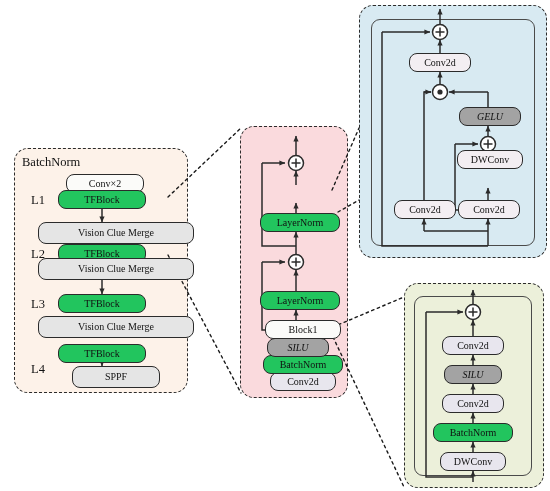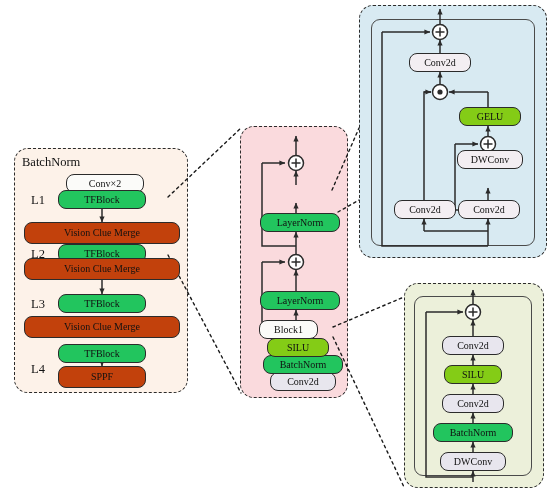--- a/index.html
+++ b/index.html
@@ -15,23 +15,23 @@
   #panel-block1{left:404px;top:283px;width:140px;height:205px;background:#ecf0da;}
 
   
   .inner-rect{position:absolute;border:1.1px solid #4a4a4a;border-radius:9px;background:transparent;box-sizing:border-box;}
 
   
   .node{position:absolute;box-sizing:border-box;border:1.4px solid #2b2b2b;border-radius:8px;
         display:flex;align-items:center;justify-content:center;
         font-size:10px;color:#111;white-space:nowrap;line-height:1;}
   .n-blue{background:#22c55e;text-align:center;}
-  .n-green{background:#c2410c;}
+  .n-green{background:#e5e5e5;margin-left:14px;}
   .n-white{background:#fbfbf9;}
-  .n-cream{background:#84cc16;}
+  .n-cream{background:#a3a3a3;font-style:italic;}
   .n-lav{background:#e8e6ee;}
   .n-pale{background:#f3eef2;}
 
   .tag{position:absolute;font-size:12.5px;color:#111;white-space:nowrap;}
 
   
   svg.ov{position:absolute;left:0;top:0;width:550px;height:491px;overflow:visible;pointer-events:none;}
   .ln{stroke:#2b2b2b;stroke-width:1.5px;fill:none;}
   .dash{stroke:#1a1a1a;stroke-width:1.4px;fill:none;stroke-dasharray:2.5 3.5;stroke-linecap:round;}
   .opc{fill:#ffffff;stroke:#2b2b2b;stroke-width:1.5px;}
@@ -175,21 +175,21 @@
 
   <div class="node n-green" style="left:24px;top:316px;width:156px;height:22px;">Vision Clue Merge</div>
   <div class="node n-blue" style="left:58px;top:344px;width:88px;height:19px;">TFBlock</div>
   <div class="tag" style="left:31px;top:362px;">L4</div>
 
   <div class="node n-green" style="left:58px;top:366px;width:88px;height:22px;">SPPF</div>
 
   <div class="node n-lav" style="left:270px;top:372px;width:66px;height:19px;">Conv2d</div>
   <div class="node n-blue" style="left:263px;top:355px;width:80px;height:19px;">BatchNorm</div>
   <div class="node n-cream" style="left:267px;top:338px;width:62px;height:19px;">SILU</div>
-  <div class="node n-white" style="left:259px;top:320px;width:59px;height:19px;">Block1</div>
+  <div class="node n-white" style="left:265px;top:320px;width:76px;height:19px;">Block1</div>
   <div class="node n-blue" style="left:260px;top:291px;width:80px;height:19px;">LayerNorm</div>
   <div class="node n-blue" style="left:260px;top:213px;width:80px;height:19px;">LayerNorm</div>
 
   <div class="node n-pale" style="left:394px;top:200px;width:62px;height:19px;">Conv2d</div>
   <div class="node n-pale" style="left:458px;top:200px;width:62px;height:19px;">Conv2d</div>
   <div class="node n-pale" style="left:457px;top:150px;width:66px;height:19px;">DWConv</div>
   <div class="node n-cream" style="left:459px;top:107px;width:62px;height:19px;">GELU</div>
   <div class="node n-pale" style="left:409px;top:53px;width:62px;height:19px;">Conv2d</div>
 
   <div class="node n-lav" style="left:440px;top:452px;width:66px;height:19px;">DWConv</div>

